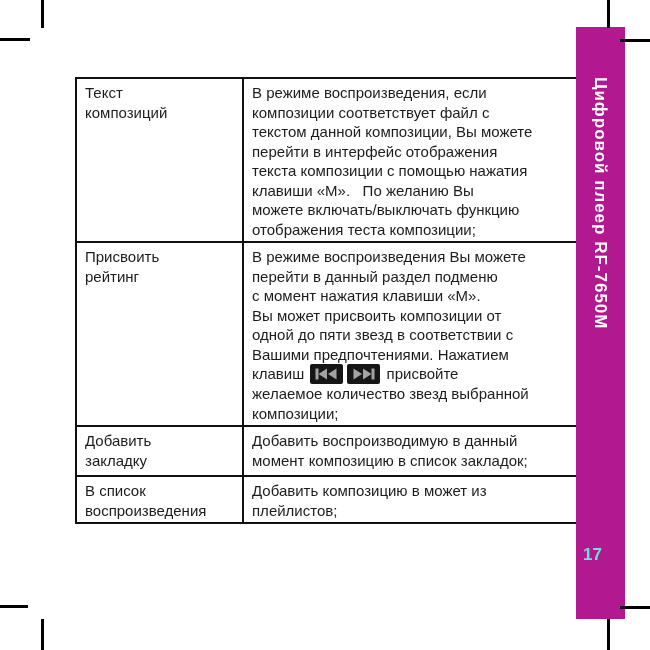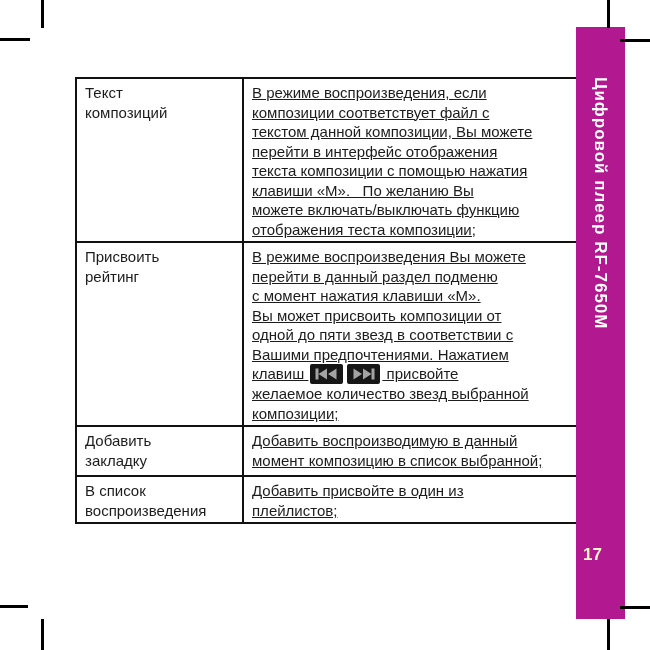--- a/index.html
+++ b/index.html
@@ -33,21 +33,21 @@
   }
   table.functions td {
     border: 2px solid #111;
     vertical-align: top;
     padding: 4px 6px 2px 8px;
     font-size: 15px;
     line-height: 19.5px;
     white-space: pre-line;
   }
   td.term-cell { width: 151px; }
-  td.desc-cell { width: 332px; text-decoration: underline; }
+  td.desc-cell { width: 332px; }
   tr.r1 { height: 162px; }
   tr.r2 { height: 151px; }
   tr.r3 { height: 50px;  }
   tr.r4 { height: 45px; padding-left: 12px;  }
   tr.r5 { height: 46px;  }
 
   
   .kbtn {
     display: inline-block;
     width: 33px; height: 20px;
@@ -73,21 +73,21 @@
     transform: rotate(90deg);
     white-space: nowrap;
     color: #ffffff;
     font-weight: bold;
     font-size: 17px;
     letter-spacing: 1px;
   }
   .page-number {
     position: absolute;
     left: 7px; top: 518px;
-    color: #fef9c3;
+    color: #5eead4;
     font-weight: bold;
     font-size: 17px;
   }
 </style>
 </head>
 <body>
 
 <div class="crop tl-v"></div>
 <div class="crop tl-h"></div>
 <div class="crop tr-v"></div>
@@ -128,26 +128,26 @@
           <polygon points="16,4.5 24.5,10 16,15.5" fill="#a3a3a3"></polygon>
           <rect x="24.5" y="4.5" width="3" height="11" fill="#a3a3a3"></rect>
         </svg></span><span> присвойте
 желаемое количество звезд выбранной
 композиции;</span></td>
   </tr>
   <tr class="r3">
     <td class="term-cell">Добавить
 закладку</td>
     <td class="desc-cell">Добавить воспроизводимую в данный
-момент композицию в список выбранной;</td>
+момент композицию в список закладок;</td>
   </tr>
   <tr class="r4">
     <td class="term-cell">В список
 воспроизведения</td>
-    <td class="desc-cell">Добавить присвойте в один из
+    <td class="desc-cell">Добавить композицию в может из
 плейлистов;</td>
   </tr>
 </tbody>
   </table>
 
 <div class="sidebar">
   <div class="sidebar-title">Цифровой плеер RF-7650M</div>
   <div class="page-number">17</div>
 </div>
 

